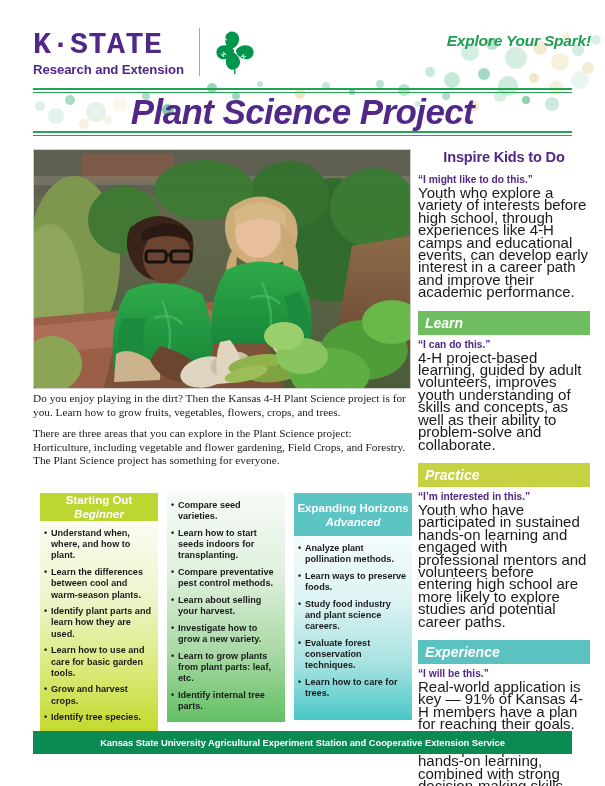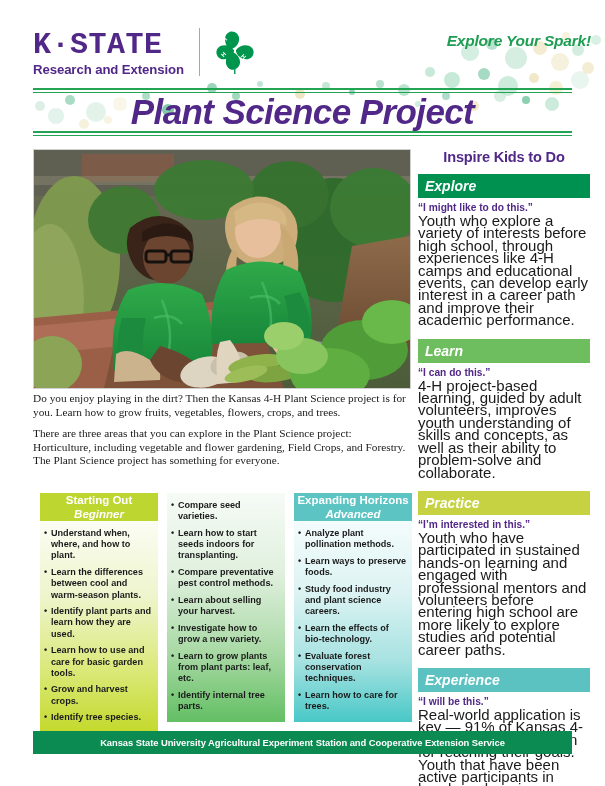--- a/index.html
+++ b/index.html
@@ -285,34 +285,30 @@
   <div class="col c3">
     <div class="col-head">
       <span class="l1">Expanding Horizons</span>
       <span class="l2">Advanced</span>
     </div>
     <div class="col-body">
       <ul>
           <li>Analyze plant pollination methods.</li>
           <li>Learn ways to preserve foods.</li>
           <li>Study food industry and plant science careers.</li>
-          <li>Learn the effects of bio-technology.</li>
           <li>Evaluate forest conservation techniques.</li>
           <li>Learn how to care for trees.</li>
         </ul>
     </div>
   </div>
 </div>
 
 <div class="side">
   <div class="side-title">Inspire Kids to Do</div>
 
-  <div class="sec-bar s-explore">
-    <span>Explore</span>
-  </div>
   <div class="sec-quote">“I might like to do this.”</div>
   <div class="sec-text">Youth who explore a variety of interests before high school, through experiences like 4-H camps and educational events, can develop early interest in a career path and improve their academic performance.</div>
 
   <div class="sec-bar s-learn">
     <span>Learn</span>
   </div>
   <div class="sec-quote">“I can do this.”</div>
   <div class="sec-text">4-H project-based learning, guided by adult volunteers, improves youth understanding of skills and concepts, as well as their ability to problem-solve and collaborate.</div>
 
   <div class="sec-bar s-practice">

